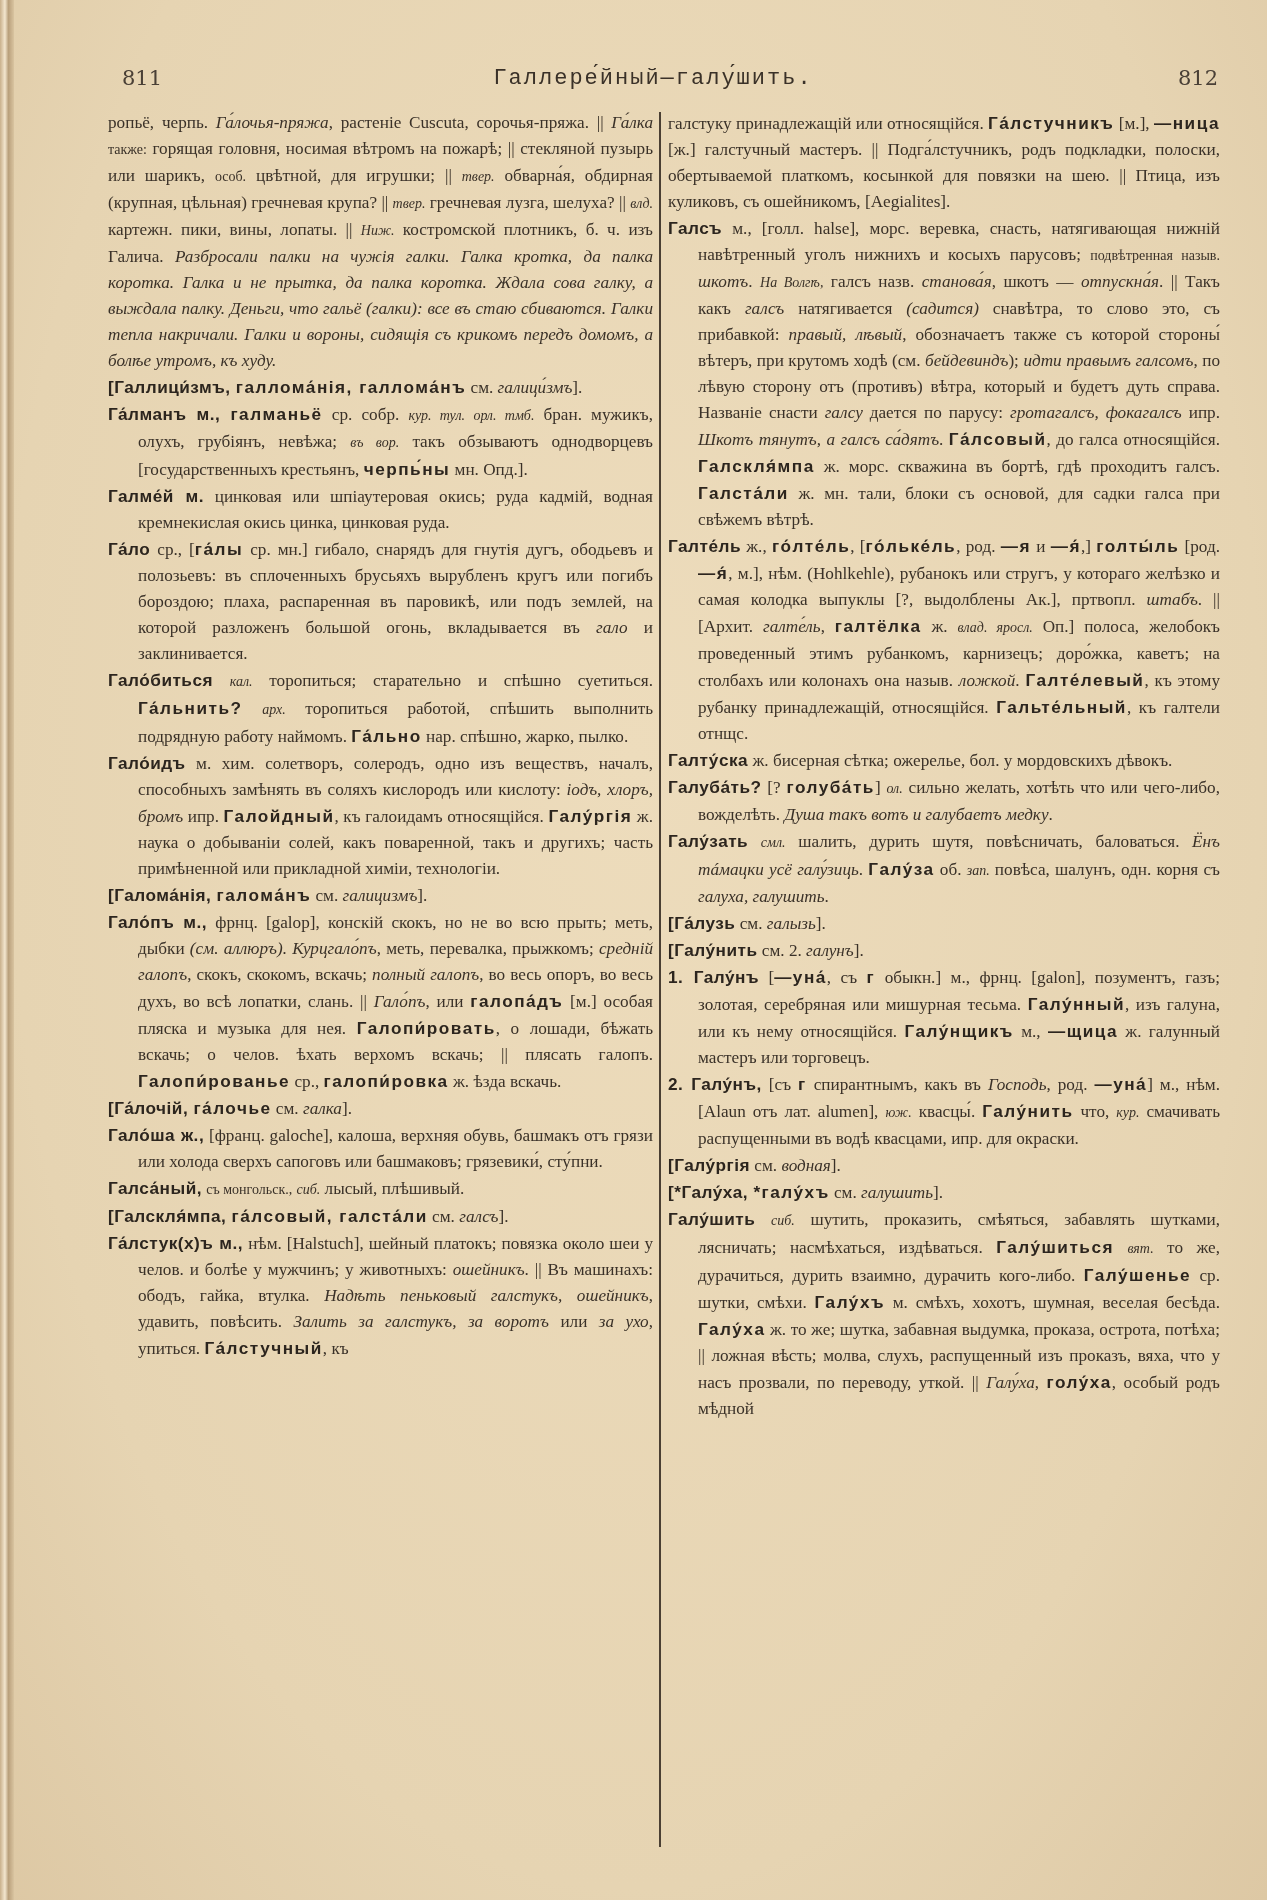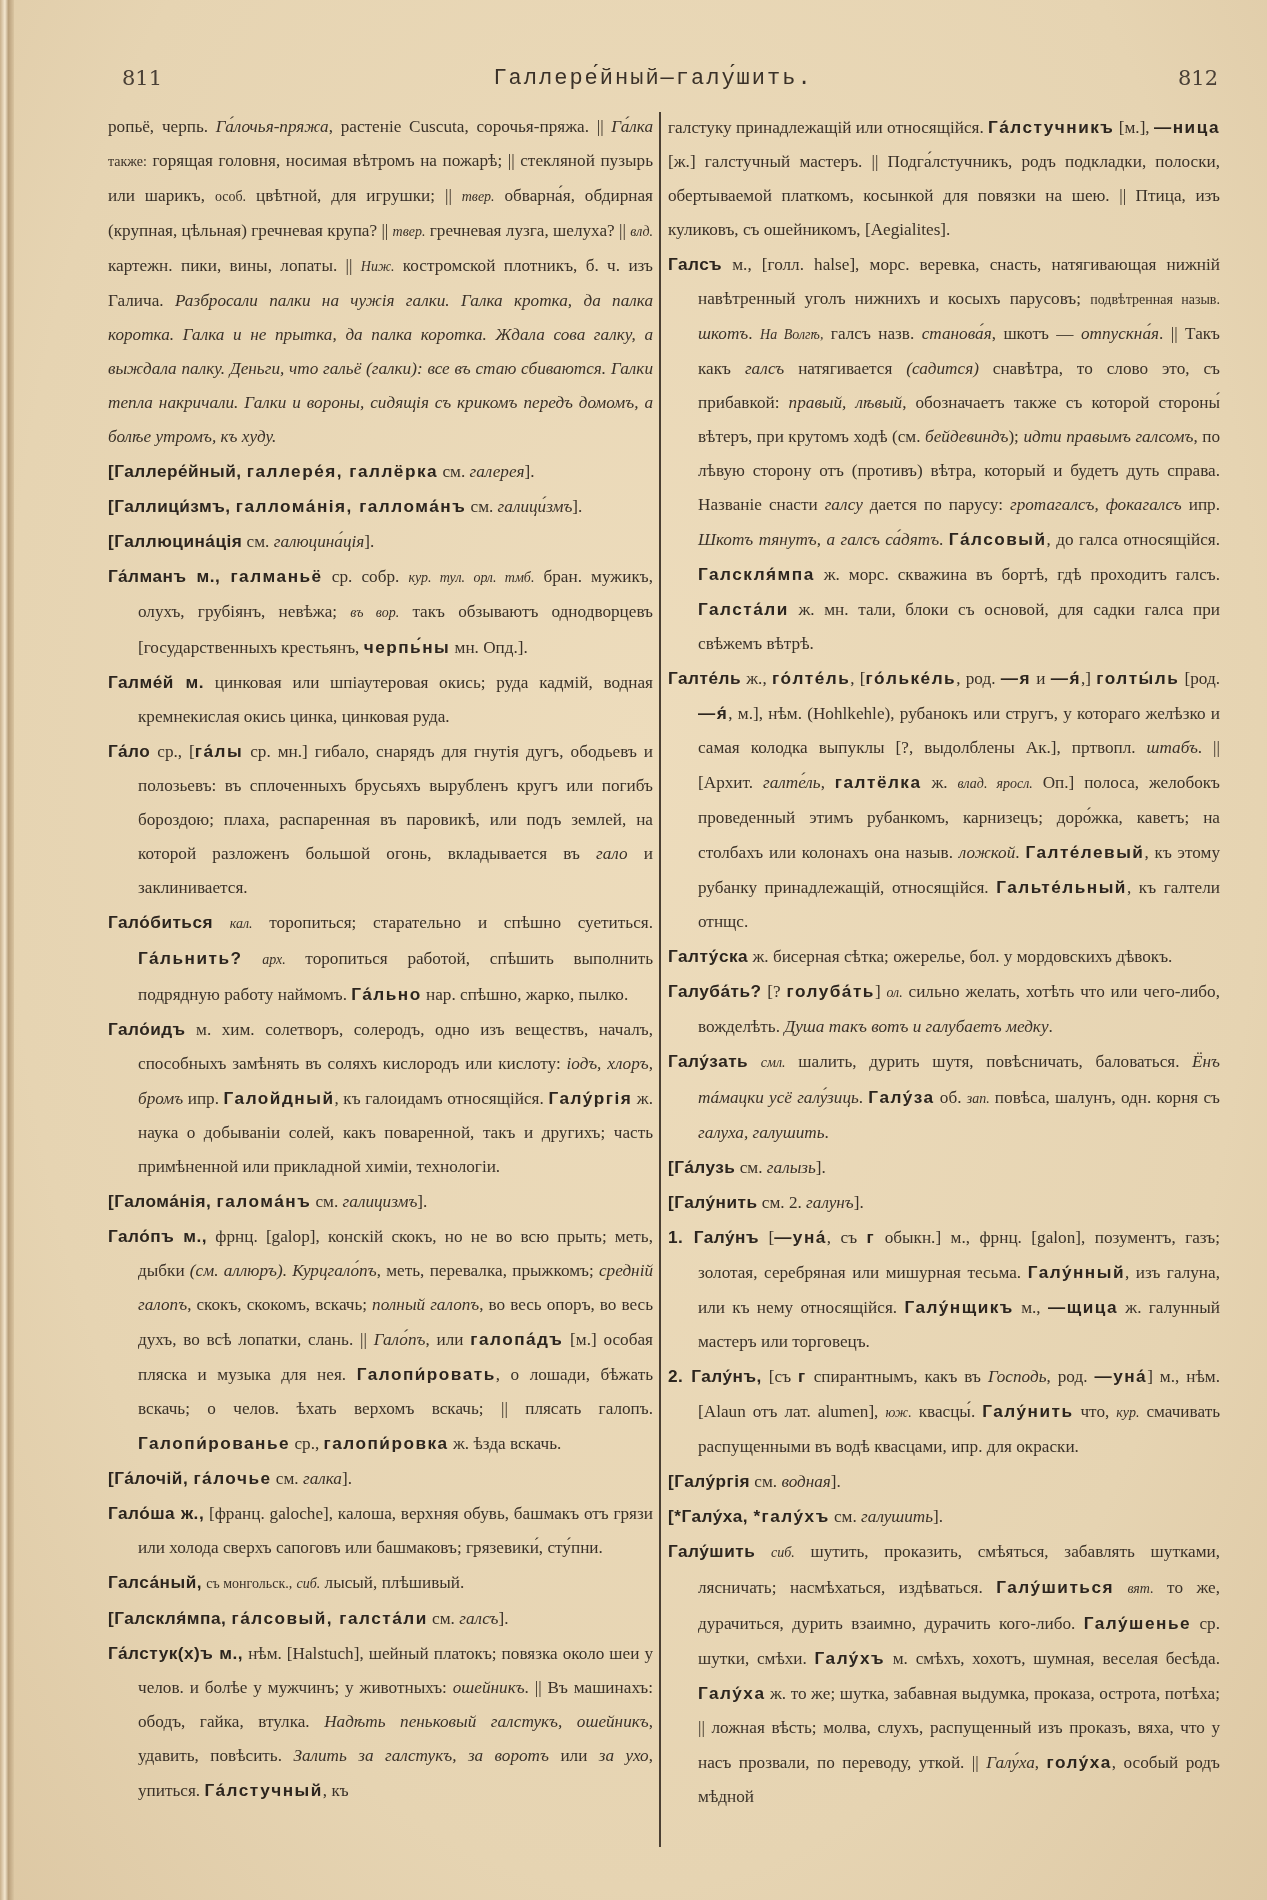--- a/index.html
+++ b/index.html
@@ -24,21 +24,21 @@
   }
   .pnum { position: absolute; top: 0; font-family: "DejaVu Serif", serif; color: #4a4036; }
   .pnum.left { left: 16px; }
   .pnum.right { right: 0; margin-left: 32px; }
   .running {
     position: absolute; left: 0; right: 18px; text-align: center;
     letter-spacing: 2px; font-family: "Liberation Mono", monospace; font-size: 22px; color: #3a3128;
   }
   .col {
     position: absolute; top: 110px;
-    font-size: 17.2px; line-height: 34px;
+    font-size: 17.2px; line-height: 26px;
     text-align: justify;
     font-family: "Liberation Serif", serif;
   }
   .col.left { left: 108px; width: 545px; }
   .col.right { left: 668px; width: 552px; }
   .rule {
     position: absolute; left: 659px; top: 112px; width: 2px; height: 1735px;
     background: #4a3f33;
   }
   .entry { margin: 0; text-indent: -30px; padding-left: 30px; }
@@ -55,23 +55,21 @@
   <div class="spine"></div>
 
   <div class="header">
     <span class="pnum left">811</span>
     <span class="running">Галлере́йный—галу́шить.</span>
     <span class="pnum right">812</span>
   </div>
 
   <div class="col left" id="col-left">
       <p class="entry cont"><span>ропьё, черпь. </span><span class="it">Га́лочья-пряжа</span><span>, растеніе Cuscuta, сорочья-пряжа. || </span><span class="it">Га́лка</span><span> </span><span class="sm">также:</span><span> горящая головня, носимая вѣтромъ на пожарѣ; || стекляной пузырь или шарикъ, </span><span class="sm">особ.</span><span> цвѣтной, для игрушки; || </span><span class="it sm">твер.</span><span> обварна́я, обдирная (крупная, цѣльная) гречневая крупа? || </span><span class="it sm">твер.</span><span> гречневая лузга, шелуха? || </span><span class="it sm">влд.</span><span> картежн. пики, вины, лопаты. || </span><span class="it sm">Ниж.</span><span> костромской плотникъ, б. ч. изъ Галича. </span><span class="it">Разбросали палки на чужія галки. Галка кротка, да палка коротка. Галка и не прытка, да палка коротка. Ждала сова галку, а выждала палку. Деньги, что гальё (галки): все въ стаю сбиваются. Галки тепла накричали. Галки и вороны, сидящія съ крикомъ передъ домомъ, а болѣе утромъ, къ худу.</span></p>
-      <p class="entry"><span class="hw lead">[Галлере́йный, </span><span class="hw">галлере́я, галлёрка</span><span> см. </span><span class="it">галерея</span><span>].</span></p>
       <p class="entry"><span class="hw lead">[Галлици́змъ, </span><span class="hw">галлома́нія, галлома́нъ</span><span> см. </span><span class="it">галици́змъ</span><span>].</span></p>
-      <p class="entry"><span class="hw lead">[Галлюцина́ція</span><span> см. </span><span class="it">галюцина́ція</span><span>].</span></p>
       <p class="entry"><span class="hw lead">Га́лманъ м., </span><span class="hw">галманьё</span><span> ср. собр. </span><span class="it sm">кур. тул. орл. тмб.</span><span> бран. мужикъ, олухъ, грубіянъ, невѣжа; </span><span class="it sm">въ вор.</span><span> такъ обзываютъ однодворцевъ [государственныхъ крестьянъ, </span><span class="hw">черпь́ны</span><span> мн. Опд.].</span></p>
       <p class="entry"><span class="hw lead">Галме́й м.</span><span> цинковая или шпіаутеровая окись; руда кадмій, водная кремнекислая окись цинка, цинковая руда.</span></p>
       <p class="entry"><span class="hw lead">Га́ло</span><span> ср., [</span><span class="hw">га́лы</span><span> ср. мн.] гибало, снарядъ для гнутія дугъ, ободьевъ и полозьевъ: въ сплоченныхъ брусьяхъ вырубленъ кругъ или погибъ бороздою; плаха, распаренная въ паровикѣ, или подъ землей, на которой разложенъ большой огонь, вкладывается въ </span><span class="it">гало</span><span> и заклинивается.</span></p>
       <p class="entry"><span class="hw lead">Гало́биться</span><span> </span><span class="it sm">кал.</span><span> торопиться; старательно и спѣшно суетиться. </span><span class="hw">Га́льнить?</span><span> </span><span class="it sm">арх.</span><span> торопиться работой, спѣшить выполнить подрядную работу наймомъ. </span><span class="hw">Га́льно</span><span> нар. спѣшно, жарко, пылко.</span></p>
       <p class="entry"><span class="hw lead">Гало́идъ</span><span> м. хим. солетворъ, солеродъ, одно изъ веществъ, началъ, способныхъ замѣнять въ соляхъ кислородъ или кислоту: </span><span class="it">іодъ, хлоръ, бромъ</span><span> ипр. </span><span class="hw">Галойдный</span><span>, къ галоидамъ относящійся. </span><span class="hw">Галу́ргія</span><span> ж. наука о добываніи солей, какъ поваренной, такъ и другихъ; часть примѣненной или прикладной химіи, технологіи.</span></p>
       <p class="entry"><span class="hw lead">[Галома́нія, </span><span class="hw">галома́нъ</span><span> см. </span><span class="it">галицизмъ</span><span>].</span></p>
       <p class="entry"><span class="hw lead">Гало́пъ м.,</span><span> фрнц. [galop], конскій скокъ, но не во всю прыть; меть, дыбки </span><span class="it">(см. аллюръ). Курцгало́пъ</span><span>, меть, перевалка, прыжкомъ; </span><span class="it">средній галопъ</span><span>, скокъ, скокомъ, вскачь; </span><span class="it">полный галопъ</span><span>, во весь опоръ, во весь духъ, во всѣ лопатки, слань. || </span><span class="it">Гало́пъ</span><span>, или </span><span class="hw">галопа́дъ</span><span> [м.] особая пляска и музыка для нея. </span><span class="hw">Галопи́ровать</span><span>, о лошади, бѣжать вскачь; о челов. ѣхать верхомъ вскачь; || плясать галопъ. </span><span class="hw">Галопи́рованье</span><span> ср., </span><span class="hw">галопи́ровка</span><span> ж. ѣзда вскачь.</span></p>
       <p class="entry"><span class="hw lead">[Га́лочій, </span><span class="hw">га́лочье</span><span> см. </span><span class="it">галка</span><span>].</span></p>
       <p class="entry"><span class="hw lead">Гало́ша ж.,</span><span> [франц. galoche], калоша, верхняя обувь, башмакъ отъ грязи или холода сверхъ сапоговъ или башмаковъ; грязевики́, сту́пни.</span></p>
       <p class="entry"><span class="hw lead">Галса́ный,</span><span> </span><span class="sm">съ монгольск.,</span><span> </span><span class="it sm">сиб.</span><span> лысый, плѣшивый.</span></p>

